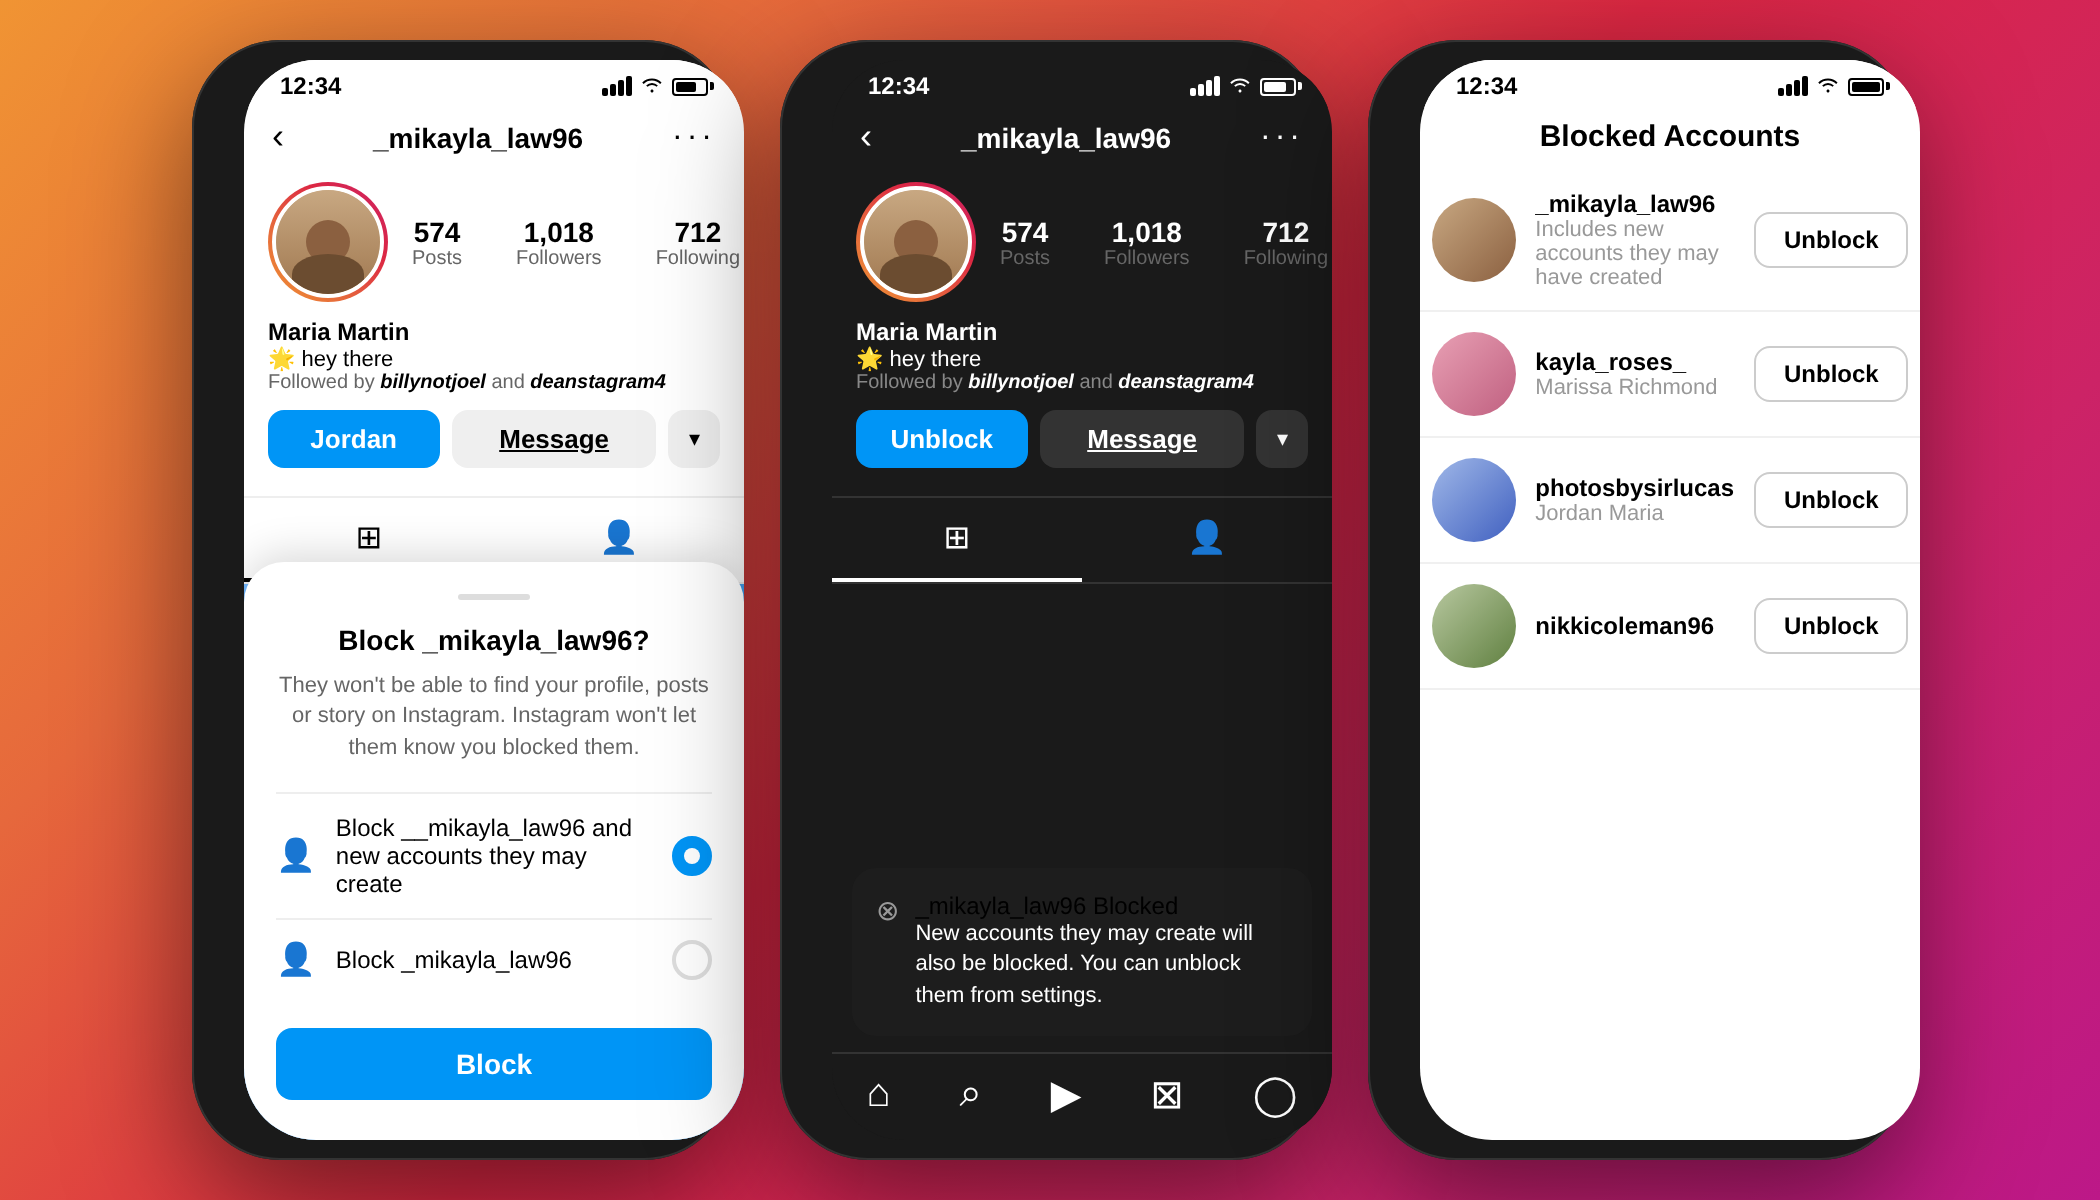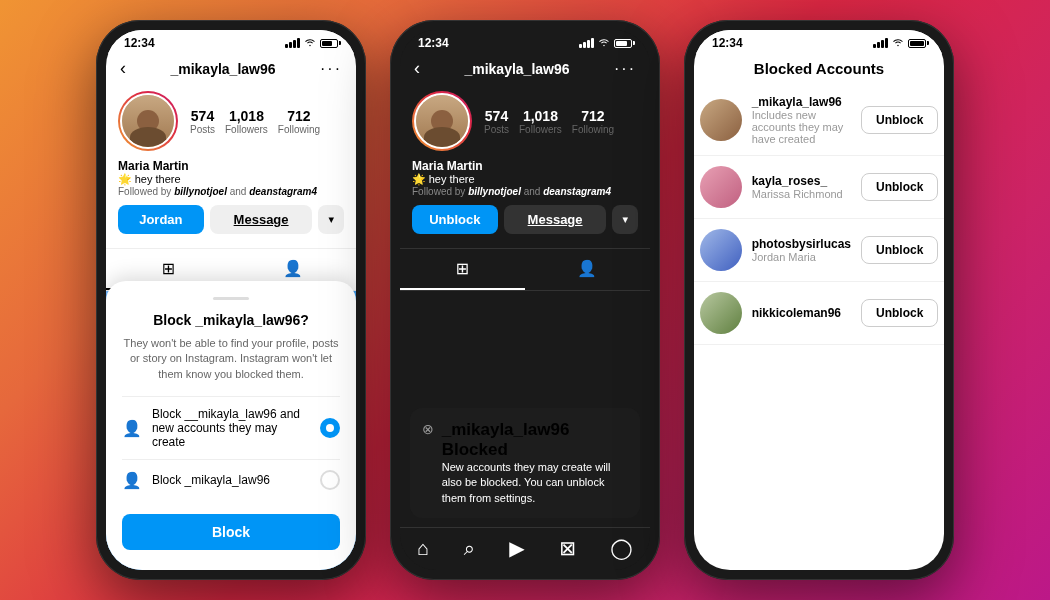--- a/index.html
+++ b/index.html
@@ -28,20 +28,21 @@
     }
     .phone-inner {
       width: 100%;
       height: 100%;
       background: #fff;
       border-radius: 36px;
       overflow: hidden;
       position: relative;
       display: flex;
       flex-direction: column;
+      margin-left: 16px;
     }
 
     
     .status-bar {
       display: flex;
       justify-content: space-between;
       align-items: center;
       padding: 6px 18px 4px;
       font-size: 11px;
       font-weight: 600;
@@ -126,21 +127,21 @@
       content: '';
       position: absolute;
       bottom: 0;
       left: 50%;
       transform: translateX(-50%);
       width: 36px;
       height: 20px;
       background: #6b4c30;
       border-radius: 50% 50% 0 0;
     }
-    .profile-stats { display: flex; gap: 10px; }
+    .profile-stats { display: flex; gap: 27px; }
     .stat { text-align: center; }
     .stat-num { font-size: 14px; font-weight: 700; color: #000; }
     .stat-label { font-size: 10px; color: #666; }
     .profile-bio { margin-bottom: 8px; }
     .profile-name { font-size: 12px; font-weight: 700; color: #000; }
     .profile-tagline { font-size: 11px; color: #000; }
     .profile-followed { font-size: 10px; color: #666; }
     .profile-followed span { font-weight: 600; color: #000; font-style: italic; }
 
     
@@ -286,21 +287,21 @@
       right: 10px;
       background: rgba(30,30,30,0.95);
       border-radius: 12px;
       padding: 12px;
       display: flex;
       align-items: flex-start;
       gap: 8px;
     }
     .toast-icon { color: #999; font-size: 14px; flex-shrink: 0; margin-top: 1px; }
     .toast-text { font-size: 11px; color: #fff; line-height: 1.4; }
-    .toast-title { font-weight: 700; font-size: 17px; }
+    .toast-title { font-weight: 400; font-size: 12px; }
 
     
     .bottom-nav {
       display: flex;
       justify-content: space-around;
       align-items: center;
       padding: 8px 0 10px;
       border-top: 1px solid #eee;
       background: #fff;
       flex-shrink: 0;

